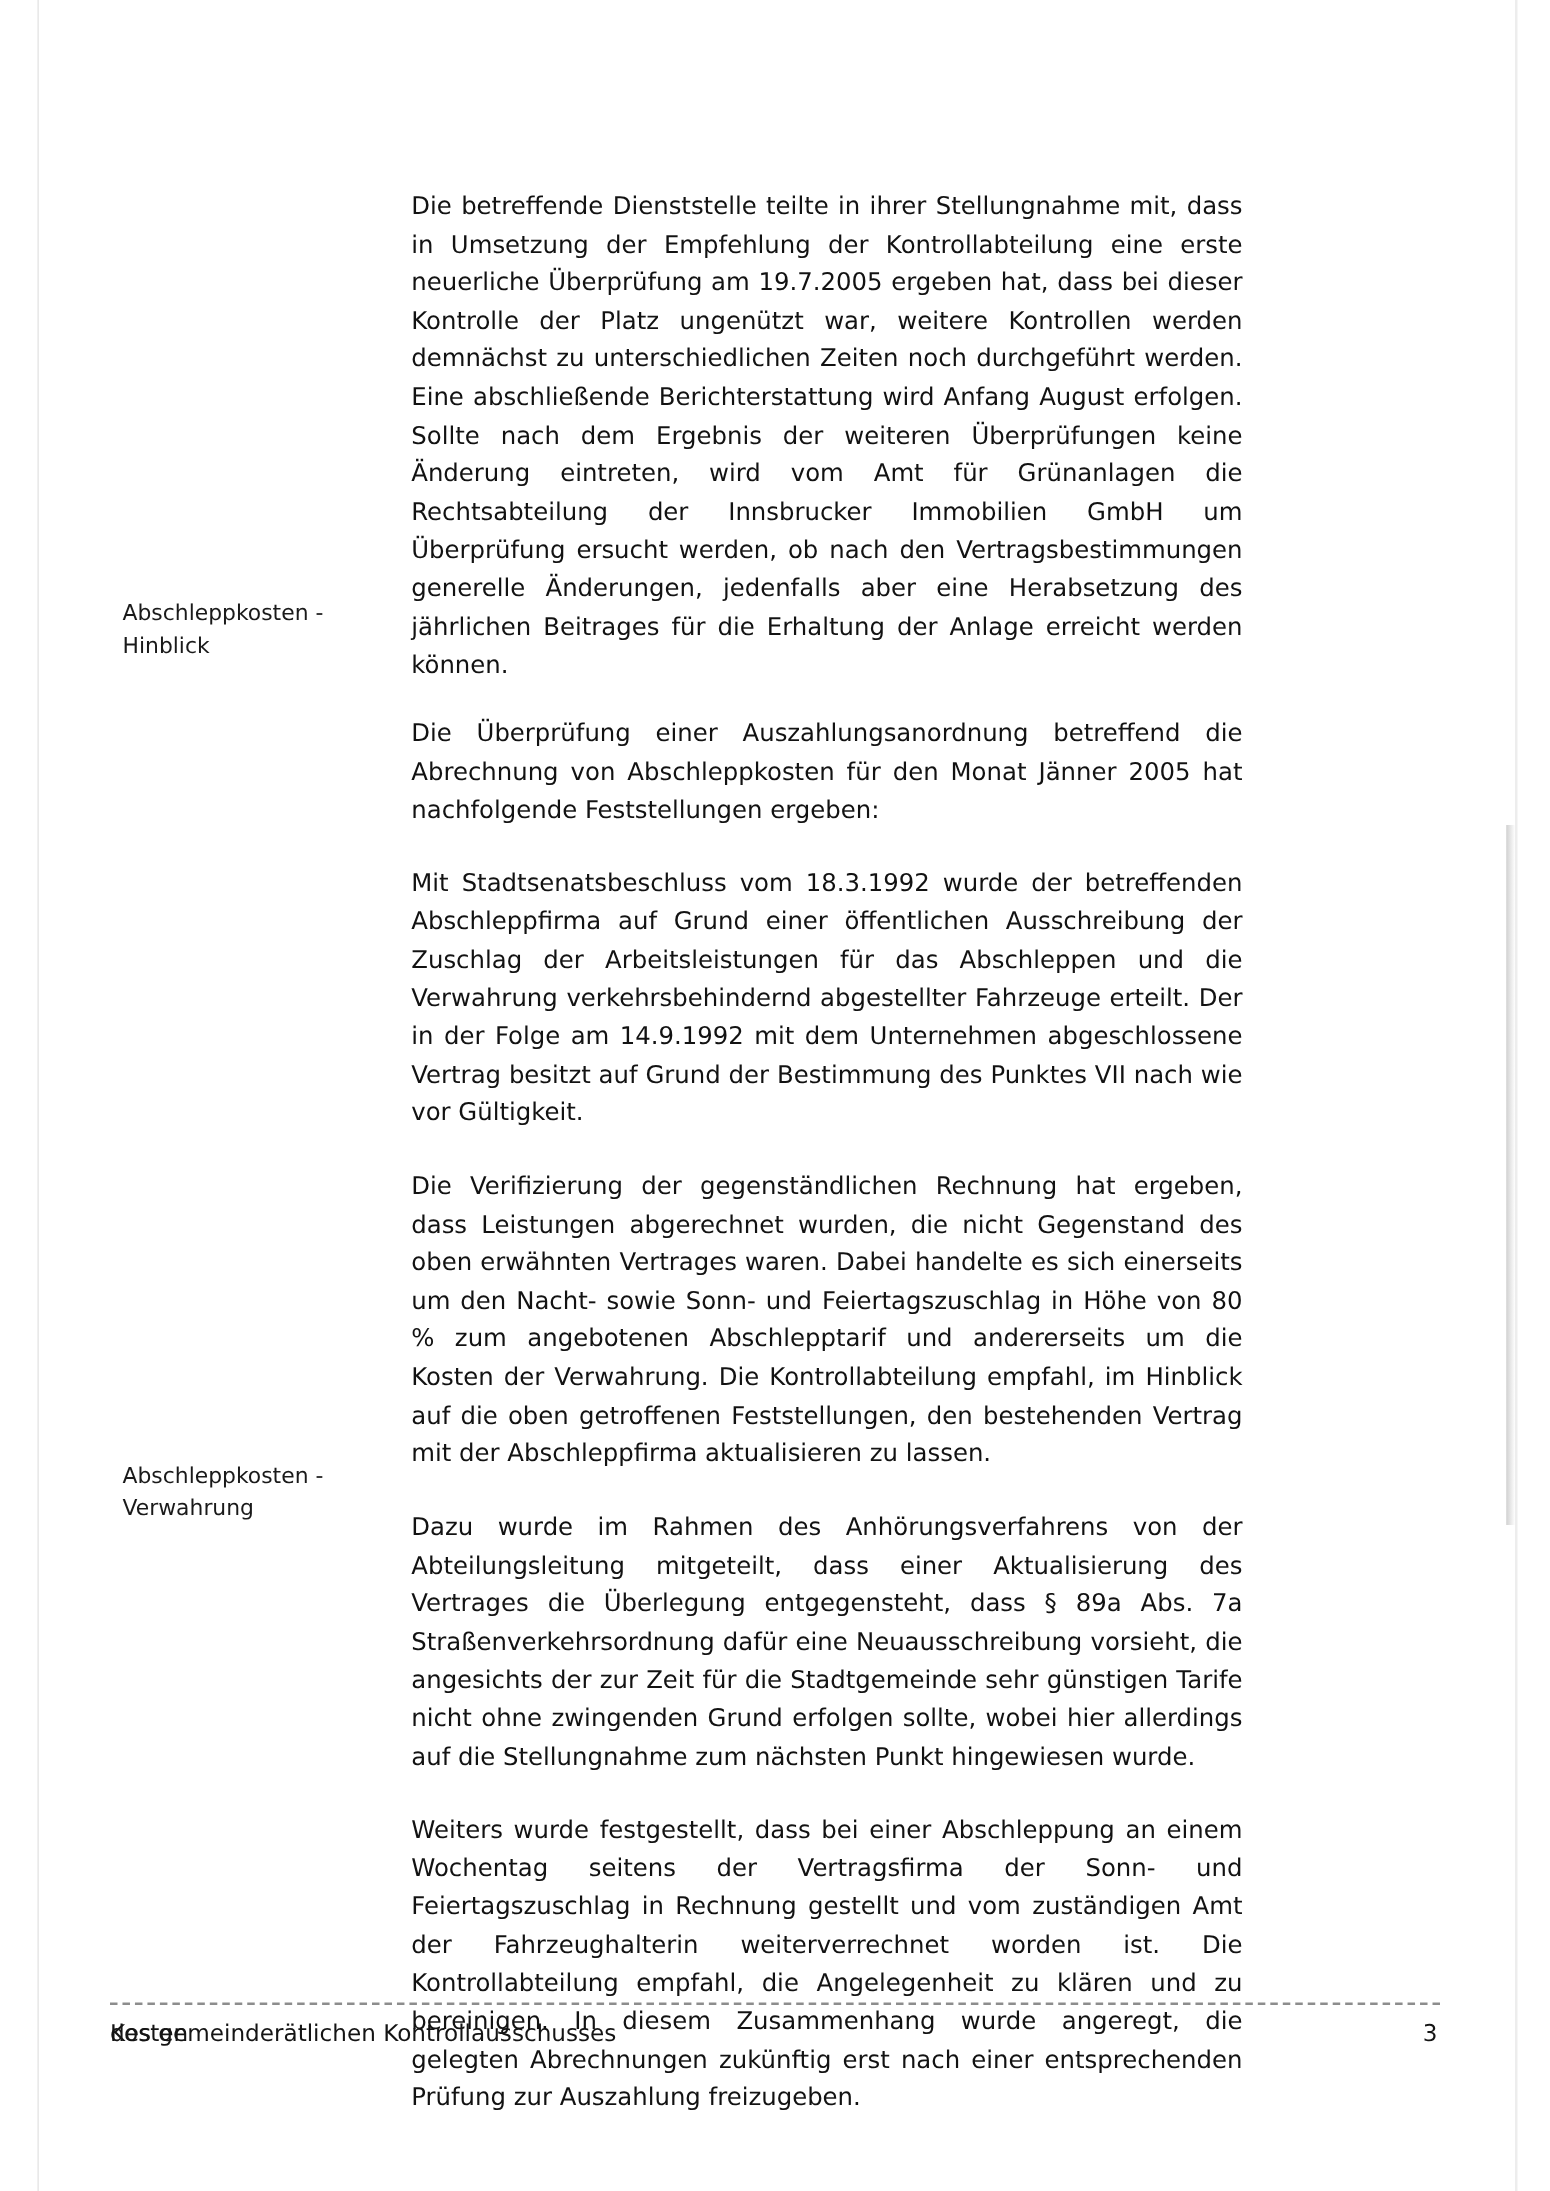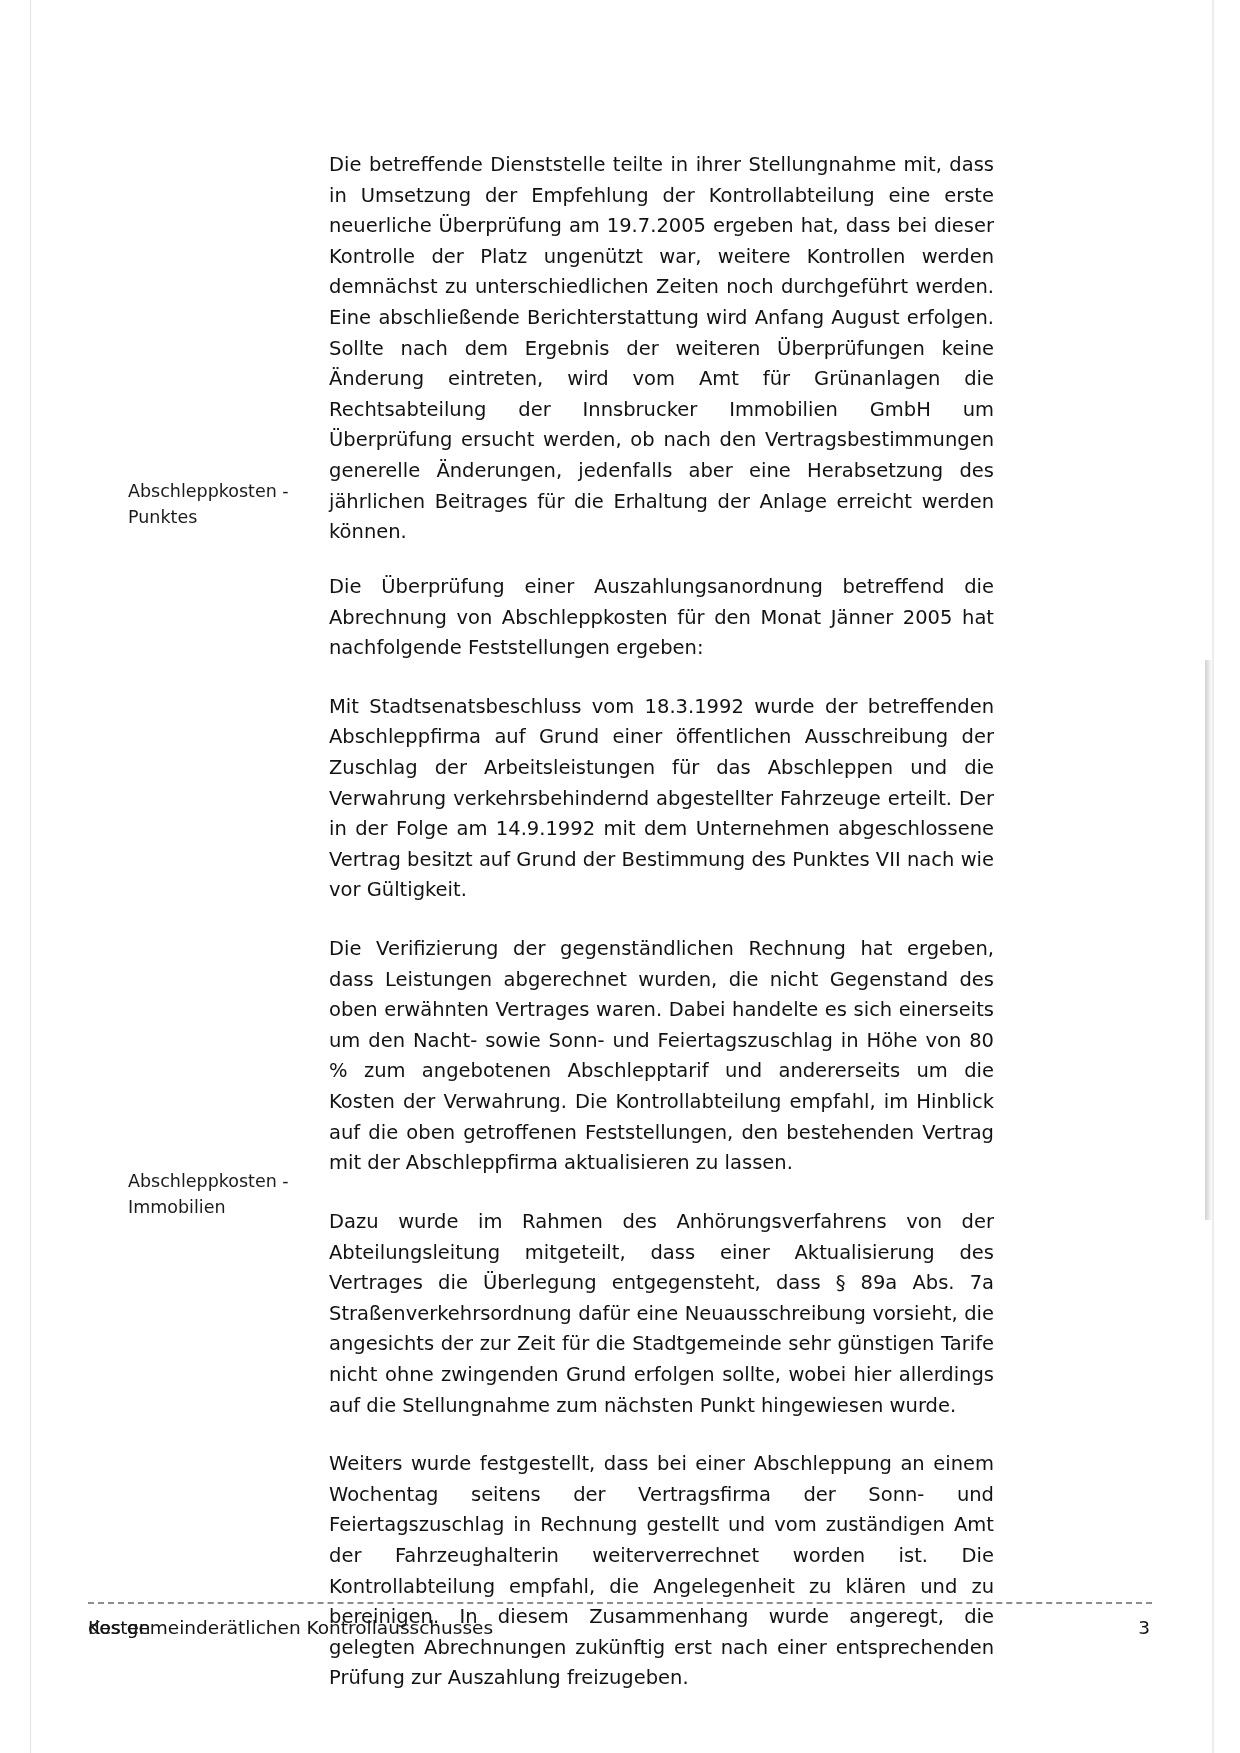--- a/index.html
+++ b/index.html
@@ -50,21 +50,20 @@
     height: 1753px;
   }
 
   .margin-note {
     position: absolute;
     left: 98px;
     width: 200px;
     font-size: 17.5px;
     line-height: 1.5;
     color: #1a1a1a;
-    margin-left: 30px;
   }
 
   .body-col {
     position: absolute;
     left: 329px;
     width: 665px;
   }
 
   p.para {
     margin: 0 0 24px 0;
@@ -119,26 +118,26 @@
 <div class="page">
 
   <div class="scan-edge-left"></div>
   <div class="scan-edge-right"></div>
   <div class="scan-smudge"></div>
 
   <div class="content">
 
     <div class="margin-note" style="top:478px;">
       <div>Abschleppkosten -</div>
-      <div>Punktes</div>
+      <div>Hinblick</div>
     </div>
 
     <div class="margin-note" style="top:1168px;">
       <div>Abschleppkosten -</div>
-      <div>Immobilien</div>
+      <div>Verwahrung</div>
     </div>
 
     <div class="body-col" style="top:150px;">
       <p class="para">Die betreffende Dienststelle teilte in ihrer Stellungnahme mit, dass in Umsetzung der Empfehlung der Kontrollabteilung eine erste neuerliche Überprüfung am 19.7.2005 ergeben hat, dass bei dieser Kontrolle der Platz ungenützt war, weitere Kontrollen werden demnächst zu unterschiedlichen Zeiten noch durchgeführt werden. Eine abschließende Berichterstattung wird Anfang August erfolgen. Sollte nach dem Ergebnis der weiteren Überprüfungen keine Änderung eintreten, wird vom Amt für Grünanlagen die Rechtsabteilung der Innsbrucker Immobilien GmbH um Überprüfung ersucht werden, ob nach den Vertragsbestimmungen generelle Änderungen, jedenfalls aber eine Herabsetzung des jährlichen Beitrages für die Erhaltung der Anlage erreicht werden können.</p>
       <p class="para" style="margin-top:20px;">Die Überprüfung einer Auszahlungsanordnung betreffend die Abrechnung von Abschleppkosten für den Monat Jänner 2005 hat nachfolgende Feststellungen ergeben:</p>
       <p class="para" style="margin-top:28px;">Mit Stadtsenatsbeschluss vom 18.3.1992 wurde der betreffenden Abschleppfirma auf Grund einer öffentlichen Ausschreibung der Zuschlag der Arbeitsleistungen für das Abschleppen und die Verwahrung verkehrsbehindernd abgestellter Fahrzeuge erteilt. Der in der Folge am 14.9.1992 mit dem Unternehmen abgeschlossene Vertrag besitzt auf Grund der Bestimmung des Punktes VII nach wie vor Gültigkeit.</p>
       <p class="para" style="margin-top:28px;">Die Verifizierung der gegenständlichen Rechnung hat ergeben, dass Leistungen abgerechnet wurden, die nicht Gegenstand des oben erwähnten Vertrages waren. Dabei handelte es sich einerseits um den Nacht- sowie Sonn- und Feiertagszuschlag in Höhe von 80 % zum angebotenen Abschlepptarif und andererseits um die Kosten der Verwahrung. Die Kontrollabteilung empfahl, im Hinblick auf die oben getroffenen Feststellungen, den bestehenden Vertrag mit der Abschleppfirma aktualisieren zu lassen.</p>
       <p class="para" style="margin-top:28px;">Dazu wurde im Rahmen des Anhörungsverfahrens von der Abteilungsleitung mitgeteilt, dass einer Aktualisierung des Vertrages die Überlegung entgegensteht, dass § 89a Abs. 7a Straßenverkehrsordnung dafür eine Neuausschreibung vorsieht, die angesichts der zur Zeit für die Stadtgemeinde sehr günstigen Tarife nicht ohne zwingenden Grund erfolgen sollte, wobei hier allerdings auf die Stellungnahme zum nächsten Punkt hingewiesen wurde.</p>
       <p class="para" style="margin-top:28px;">Weiters wurde festgestellt, dass bei einer Abschleppung an einem Wochentag seitens der Vertragsfirma der Sonn- und Feiertagszuschlag in Rechnung gestellt und vom zuständigen Amt der Fahrzeughalterin weiterverrechnet worden ist. Die Kontrollabteilung empfahl, die Angelegenheit zu klären und zu bereinigen. In diesem Zusammenhang wurde angeregt, die gelegten Abrechnungen zukünftig erst nach einer entsprechenden Prüfung zur Auszahlung freizugeben.</p>
     </div>

